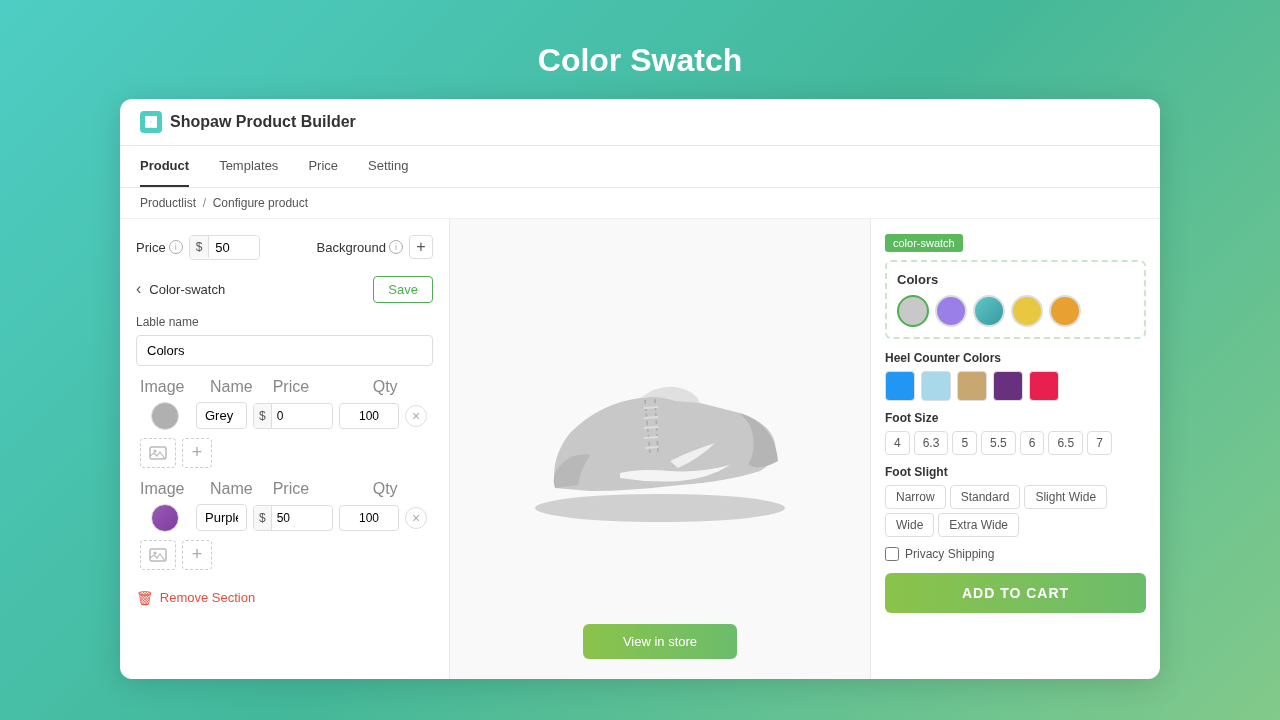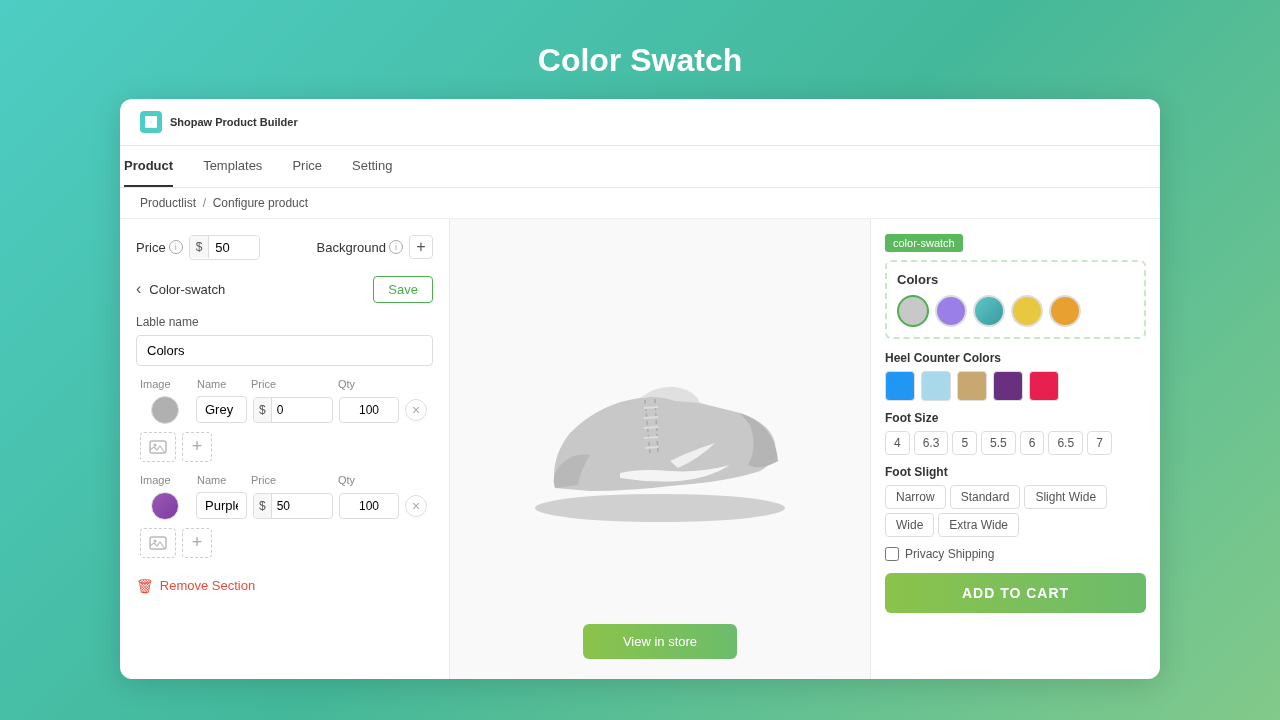--- a/index.html
+++ b/index.html
@@ -46,28 +46,28 @@
       border-radius: 4px;
       display: flex;
       align-items: center;
       justify-content: center;
       color: white;
       font-size: 10px;
       font-weight: bold;
       flex-shrink: 0;
     }
     .app-name {
-      font-size: 11px;
+      font-size: 16px;
       font-weight: 600;
       color: #333;
     }
     
     .app-nav {
       display: flex;
-      padding: 0 4px;
+      padding: 0 20px;
       border-bottom: 1px solid #e8e8e8;
       gap: 30px;
     }
     .nav-item {
       padding: 12px 0;
       font-size: 13px;
       color: #555;
       cursor: pointer;
       border-bottom: 2px solid transparent;
     }
@@ -223,22 +223,22 @@
     
     .swatch-list-title {
       font-size: 13px;
       font-weight: 600;
       color: #333;
       margin-bottom: 8px;
     }
     .swatch-table-header {
       display: grid;
       grid-template-columns: 50px 1fr 80px 60px 24px;
-      gap: 7px;
-      font-size: 11px;
+      gap: 20px;
+      font-size: 16px;
       color: #888;
       margin-bottom: 6px;
       padding: 0 4px;
     }
     .swatch-row {
       display: grid;
       grid-template-columns: 50px 1fr 80px 60px 24px;
       gap: 6px;
       align-items: center;
       margin-bottom: 8px;

